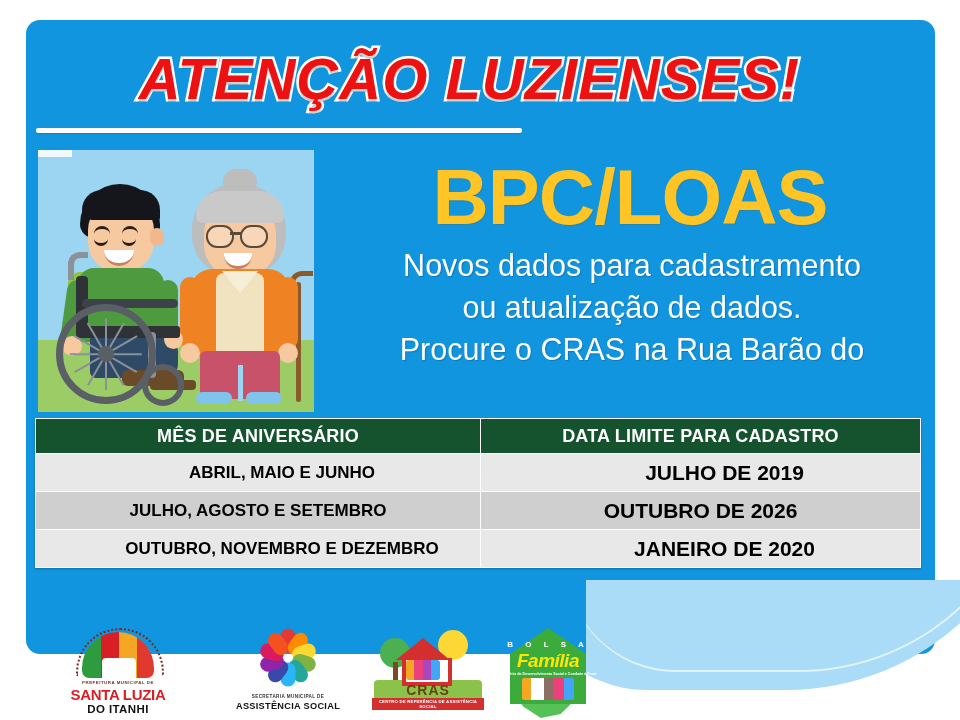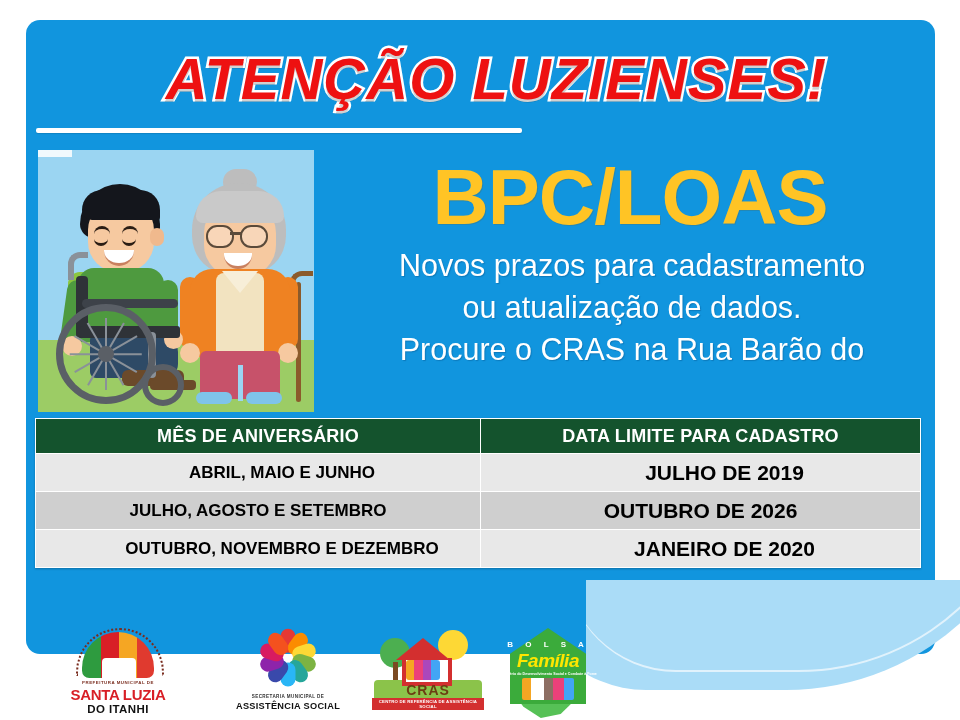--- a/index.html
+++ b/index.html
@@ -25,21 +25,21 @@
     background:#aadcf7;border-radius:0 0 260px 120px;
   }
   .swoosh:after{
     content:"";position:absolute;left:-20px;top:-160px;width:470px;height:250px;
     border-bottom:2px solid #ffffff;border-right:2px solid #ffffff;
     border-radius:0 0 240px 110px;opacity:.65;
   }
 
   
   .headline{
-    position:absolute;left:42px;top:44px;width:909px;height:70px;
+    position:absolute;left:15px;top:44px;width:909px;height:70px;
     text-align:center;line-height:70px;
     font-size:58px;font-weight:bold;font-style:italic;letter-spacing:1px;
     color:#ee1111;
     -webkit-text-stroke:5px #ffffff;paint-order:stroke fill;
     text-shadow:0 3px 0 rgba(0,0,0,.18);
     white-space:nowrap;
   }
   .rule{
     position:absolute;left:36px;top:128px;width:486px;height:5px;
     background:#ffffff;border-radius:2px;box-shadow:0 1px 1px rgba(0,0,0,.12);
@@ -266,21 +266,21 @@
       <div class="spoke" style="transform:rotate(60deg)"></div>
       <div class="spoke" style="transform:rotate(90deg)"></div>
       <div class="spoke" style="transform:rotate(120deg)"></div>
       <div class="spoke" style="transform:rotate(150deg)"></div>
     </div>
     <div class="chair-wheel small"></div>
   </div>
 
   <div class="bpc">BPC/LOAS</div>
   <div class="lead">
-    <div>Novos prazos para cadastramento</div>
+    <div>Novos dados para cadastramento</div>
     <div>ou atualização de dados.</div>
     <div>Procure o CRAS na Rua Barão do</div>
   </div>
 
   <table class="tbl">
     <colgroup>
         <col class="c1">
         <col class="c2">
       </colgroup>
     <thead>

